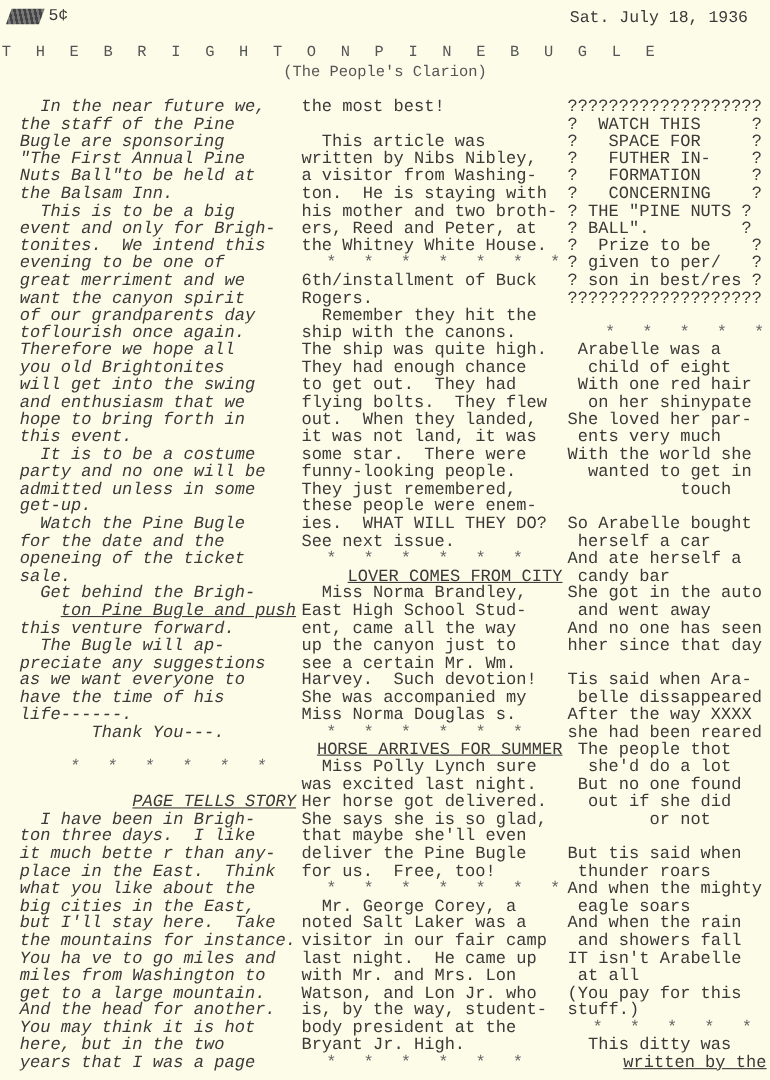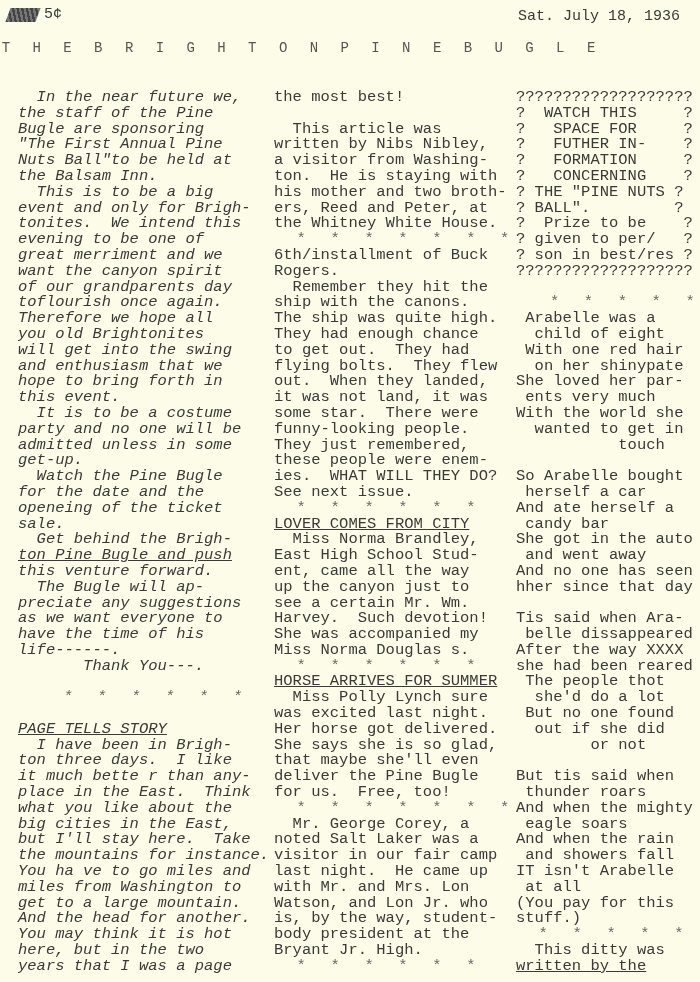--- a/index.html
+++ b/index.html
@@ -15,29 +15,30 @@
   .smudge { width:30px; height:14px; background:repeating-linear-gradient(60deg,#444 0 2px,#777 2px 4px); transform:skewX(-20deg); display:inline-block; }
   .date { position:absolute; right:20px; top:8px; font-size:15px;margin-left:48px; }
   .masthead { position:absolute; left:0; width:604px; top:40px; text-align:center; font-size:14px; letter-spacing:7px; color:#555; }
   .subtitle { position:absolute; left:0; width:700px; top:58px; text-align:center; font-size:14px; color:#555; }
   .col { position:absolute; top:90px; font-size:15.5px; line-height:15.8px; white-space:pre; }
   .col1 { left:18px;font-style:italic; }
   .col2 { left:274px;font-family:Liberation Mono, monospace; }
   .col3 { left:516px; }
   .line { display:block; height:15.8px; }
   .stars { letter-spacing:2px; color:#666; }
-  .u { text-decoration:underline; }
+  .u { text-decoration:underline;text-align:right; }
 </style>
 </head>
 <body>
 
 <div class="page">
   <div class="price">
     <span class="smudge"></span>
     <span>5¢</span>
   </div>
   <div class="date">Sat. July 18, 1936</div>
   <div class="masthead">T H E   B R I G H T O N   P I N E   B U G L E</div>
+  <div class="subtitle">(The People's Clarion)</div>
 
   <div class="col col1" id="col1"><span class="line">  In the near future we,</span><span class="line">the staff of the Pine</span><span class="line">Bugle are sponsoring</span><span class="line">"The First Annual Pine</span><span class="line">Nuts Ball"to be held at</span><span class="line">the Balsam Inn.</span><span class="line">  This is to be a big</span><span class="line">event and only for Brigh-</span><span class="line">tonites.  We intend this</span><span class="line">evening to be one of</span><span class="line">great merriment and we</span><span class="line">want the canyon spirit</span><span class="line">of our grandparents day</span><span class="line">toflourish once again.</span><span class="line">Therefore we hope all</span><span class="line">you old Brightonites</span><span class="line">will get into the swing</span><span class="line">and enthusiasm that we</span><span class="line">hope to bring forth in</span><span class="line">this event.</span><span class="line">  It is to be a costume</span><span class="line">party and no one will be</span><span class="line">admitted unless in some</span><span class="line">get-up.</span><span class="line">  Watch the Pine Bugle</span><span class="line">for the date and the</span><span class="line">openeing of the ticket</span><span class="line">sale.</span><span class="line">  Get behind the Brigh-</span><span class="line u">ton Pine Bugle and push</span><span class="line">this venture forward.</span><span class="line">  The Bugle will ap-</span><span class="line">preciate any suggestions</span><span class="line">as we want everyone to</span><span class="line">have the time of his</span><span class="line">life------.</span><span class="line">       Thank You---.</span><span class="line"></span><span class="line stars">    *  *  *  *  *  *</span><span class="line"></span><span class="line u">PAGE TELLS STORY</span><span class="line">  I have been in Brigh-</span><span class="line">ton three days.  I like</span><span class="line">it much bette r than any-</span><span class="line">place in the East.  Think</span><span class="line">what you like about the</span><span class="line">big cities in the East,</span><span class="line">but I'll stay here.  Take</span><span class="line">the mountains for instance.</span><span class="line">You ha ve to go miles and</span><span class="line">miles from Washington to</span><span class="line">get to a large mountain.</span><span class="line">And the head for another.</span><span class="line">You may think it is hot</span><span class="line">here, but in the two</span><span class="line">years that I was a page</span></div>
   <div class="col col2" id="col2"><span class="line">the most best!</span><span class="line"></span><span class="line">  This article was</span><span class="line">written by Nibs Nibley,</span><span class="line">a visitor from Washing-</span><span class="line">ton.  He is staying with</span><span class="line">his mother and two broth-</span><span class="line">ers, Reed and Peter, at</span><span class="line">the Whitney White House.</span><span class="line stars">  *  *  *  *  *  *  *</span><span class="line">6th/installment of Buck</span><span class="line">Rogers.</span><span class="line">  Remember they hit the</span><span class="line">ship with the canons.</span><span class="line">The ship was quite high.</span><span class="line">They had enough chance</span><span class="line">to get out.  They had</span><span class="line">flying bolts.  They flew</span><span class="line">out.  When they landed,</span><span class="line">it was not land, it was</span><span class="line">some star.  There were</span><span class="line">funny-looking people.</span><span class="line">They just remembered,</span><span class="line">these people were enem-</span><span class="line">ies.  WHAT WILL THEY DO?</span><span class="line">See next issue.</span><span class="line stars">  *  *  *  *  *  *</span><span class="line u">LOVER COMES FROM CITY</span><span class="line">  Miss Norma Brandley,</span><span class="line">East High School Stud-</span><span class="line">ent, came all the way</span><span class="line">up the canyon just to</span><span class="line">see a certain Mr. Wm.</span><span class="line">Harvey.  Such devotion!</span><span class="line">She was accompanied my</span><span class="line">Miss Norma Douglas s.</span><span class="line stars">  *  *  *  *  *  *</span><span class="line u">HORSE ARRIVES FOR SUMMER</span><span class="line">  Miss Polly Lynch sure</span><span class="line">was excited last night.</span><span class="line">Her horse got delivered.</span><span class="line">She says she is so glad,</span><span class="line">that maybe she'll even</span><span class="line">deliver the Pine Bugle</span><span class="line">for us.  Free, too!</span><span class="line stars">  *  *  *  *  *  *  *</span><span class="line">  Mr. George Corey, a</span><span class="line">noted Salt Laker was a</span><span class="line">visitor in our fair camp</span><span class="line">last night.  He came up</span><span class="line">with Mr. and Mrs. Lon</span><span class="line">Watson, and Lon Jr. who</span><span class="line">is, by the way, student-</span><span class="line">body president at the</span><span class="line">Bryant Jr. High.</span><span class="line stars">  *  *  *  *  *  *</span></div>
   <div class="col col3" id="col3"><span class="line">???????????????????</span><span class="line">?  WATCH THIS     ?</span><span class="line">?   SPACE FOR     ?</span><span class="line">?   FUTHER IN-    ?</span><span class="line">?   FORMATION     ?</span><span class="line">?   CONCERNING    ?</span><span class="line">? THE "PINE NUTS ?</span><span class="line">? BALL".         ?</span><span class="line">?  Prize to be    ?</span><span class="line">? given to per/   ?</span><span class="line">? son in best/res ?</span><span class="line">???????????????????</span><span class="line"></span><span class="line stars">   *  *  *  *  *</span><span class="line"> Arabelle was a</span><span class="line">  child of eight</span><span class="line"> With one red hair</span><span class="line">  on her shinypate</span><span class="line">She loved her par-</span><span class="line"> ents very much</span><span class="line">With the world she</span><span class="line">  wanted to get in</span><span class="line">           touch</span><span class="line"></span><span class="line">So Arabelle bought</span><span class="line"> herself a car</span><span class="line">And ate herself a</span><span class="line"> candy bar</span><span class="line">She got in the auto</span><span class="line"> and went away</span><span class="line">And no one has seen</span><span class="line">hher since that day</span><span class="line"></span><span class="line">Tis said when Ara-</span><span class="line"> belle dissappeared</span><span class="line">After the way XXXX</span><span class="line">she had been reared</span><span class="line"> The people thot</span><span class="line">  she'd do a lot</span><span class="line"> But no one found</span><span class="line">  out if she did</span><span class="line">        or not</span><span class="line"></span><span class="line">But tis said when</span><span class="line"> thunder roars</span><span class="line">And when the mighty</span><span class="line"> eagle soars</span><span class="line">And when the rain</span><span class="line"> and showers fall</span><span class="line">IT isn't Arabelle</span><span class="line"> at all</span><span class="line">(You pay for this</span><span class="line">stuff.)</span><span class="line stars">  *  *  *  *  *</span><span class="line">  This ditty was</span><span class="line u">written by the</span></div>
 </div>
 
 </body></html>

